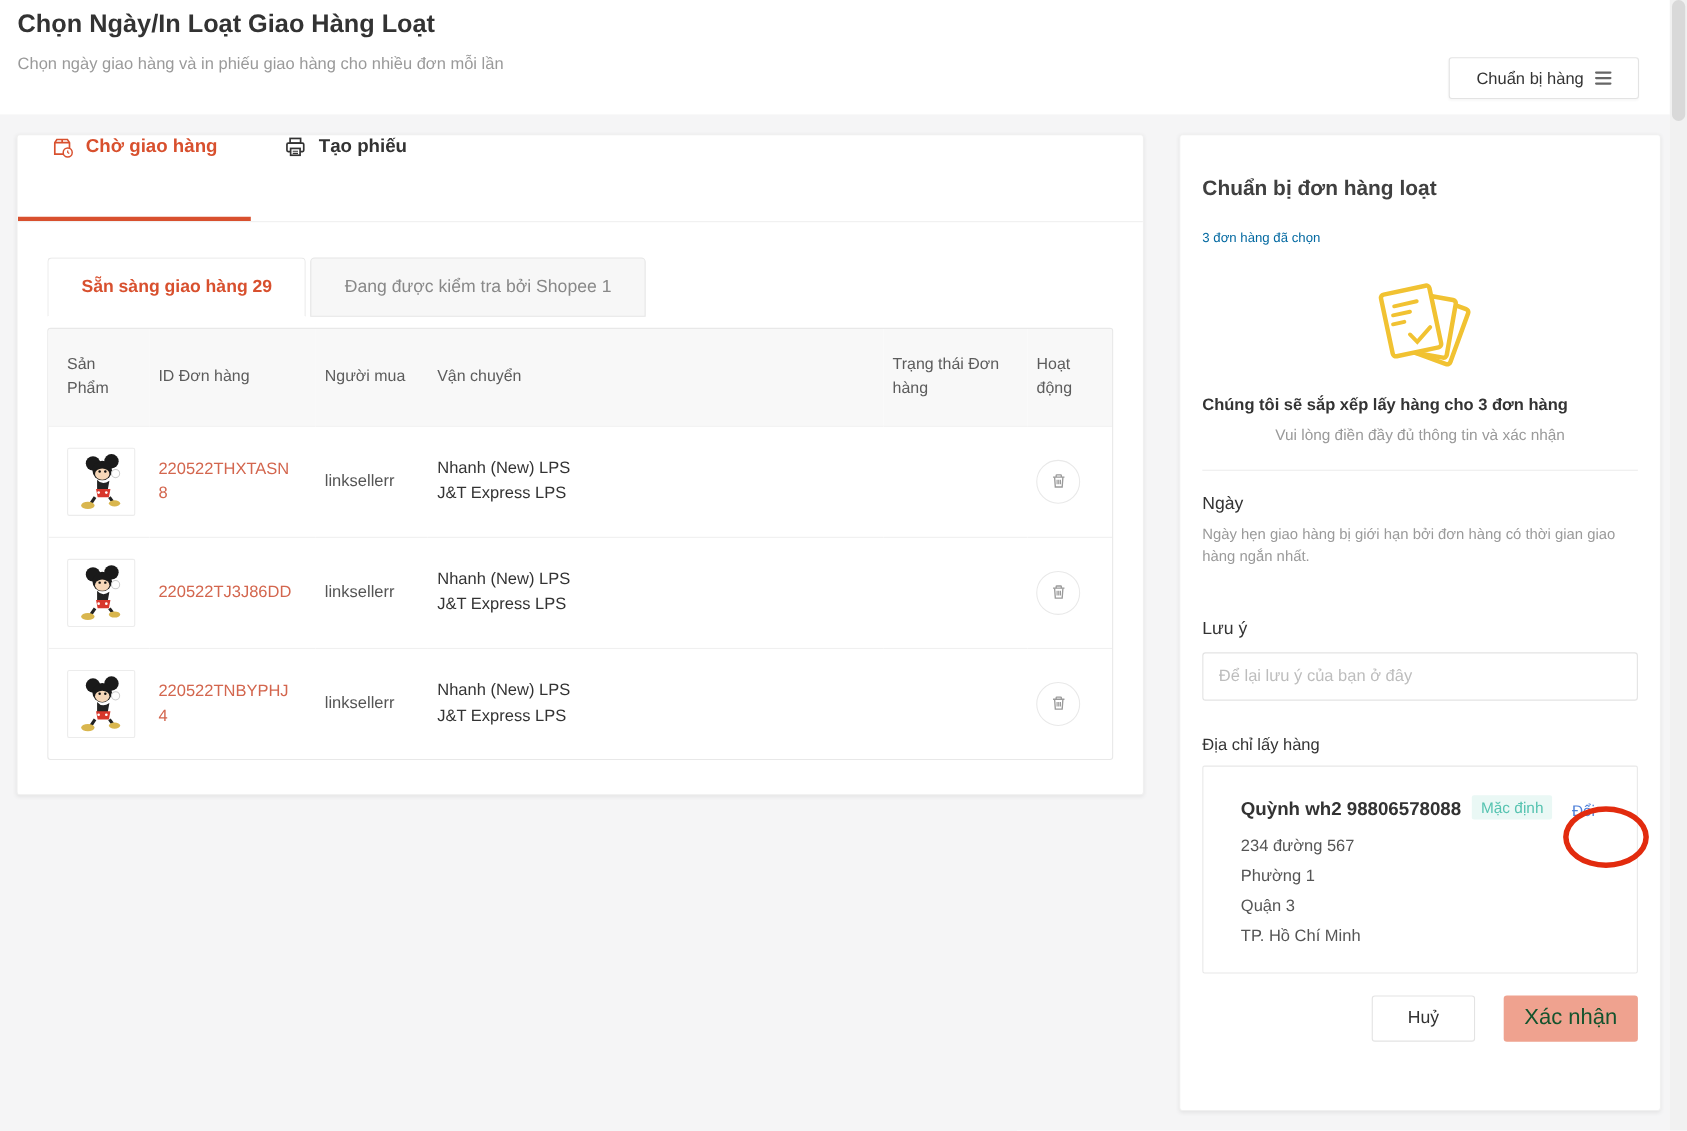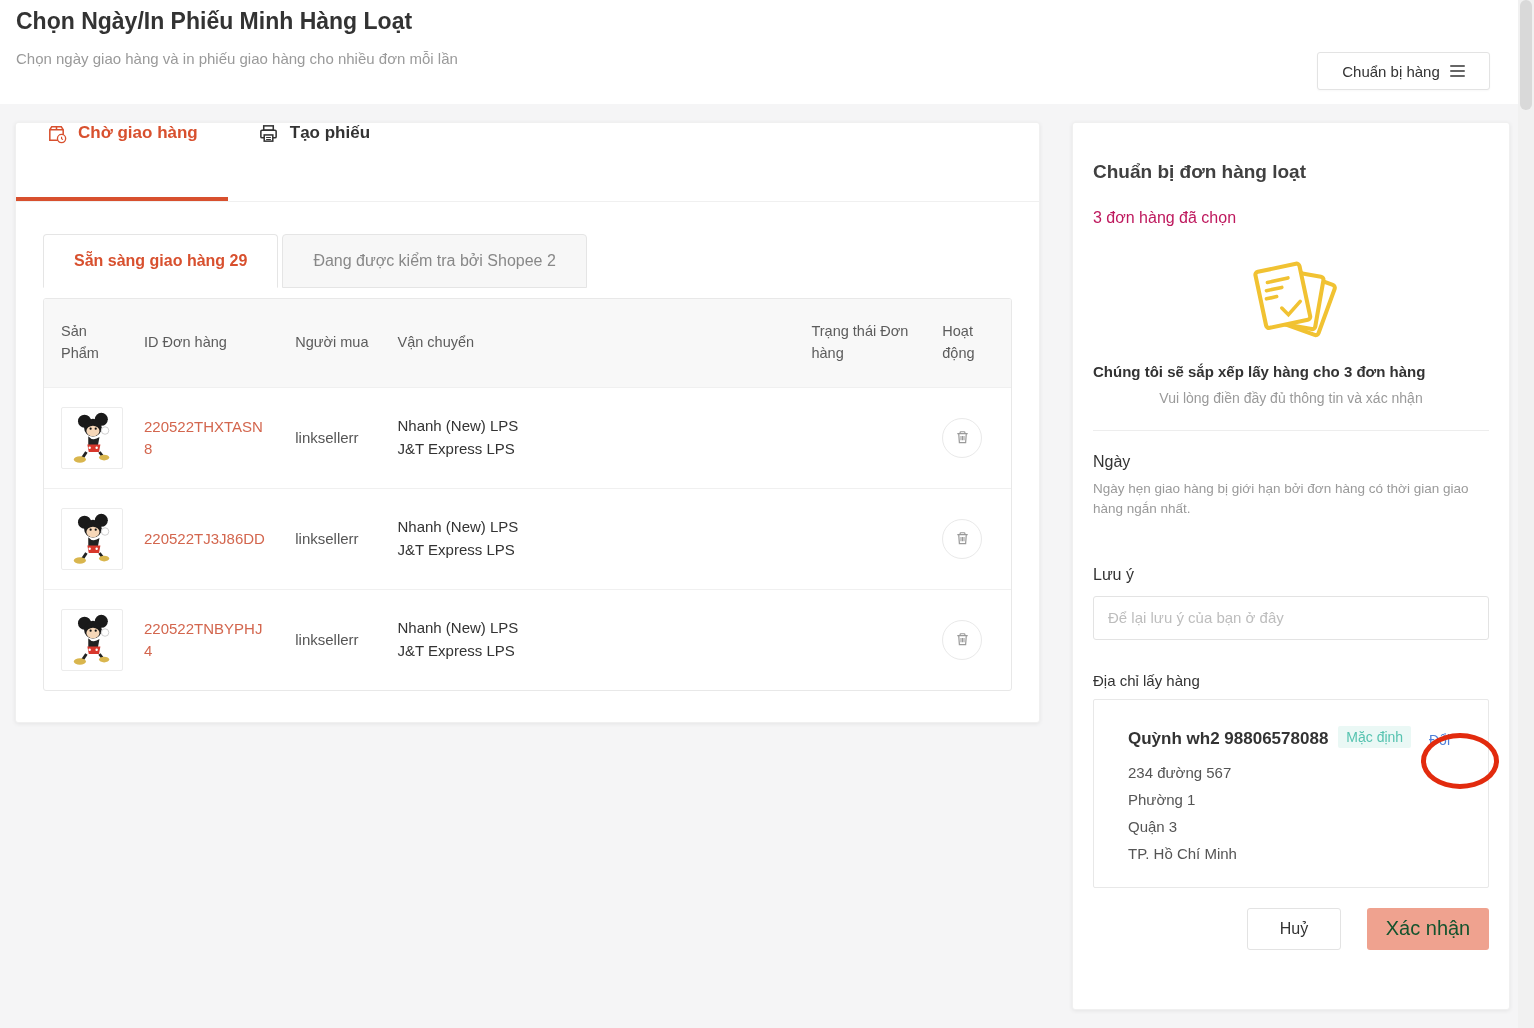--- a/index.html
+++ b/index.html
@@ -55,21 +55,21 @@
   .thumbbox { width:62px; height:62px; border:1px solid #ececec; border-radius:2px; background:#fff;
     display:flex; align-items:center; justify-content:center; }
   .order-id { color:#d3664e; width:122px; word-break:break-all; line-height:1.45; cursor:pointer; }
   .buyer { color:#555; }
   .ship div { color:#333; line-height:1.5; }
   .del-btn { width:40px; height:40px; border-radius:50%; border:1px solid #e9e9e9; background:#fff;
     display:flex; align-items:center; justify-content:center; cursor:pointer; }
 
   
   .panel-title { margin-top:38px; font-size:19px; font-weight:700; color:#404040; }
-  .panel-count { margin-top:26px; font-size:16px; color:#be185d; }
+  .panel-count { margin-top:26px; font-size:12px; color:#0369a1; }
   .panel-icon { margin-top:34px; text-align:center; }
   .panel-msg { margin-top:10px; text-align:left; font-size:15px; font-weight:700; color:#333; }
   .panel-sub { margin-top:10px; text-align:center; font-size:14px; color:#9a9a9a; }
   .divider { margin-top:24px; border-top:1px solid #ededed; }
   .sec-label { margin-top:22px; font-size:16px; color:#333; }
   .sec-help { margin-top:8px; font-size:13.5px; color:#9a9a9a; line-height:1.5; }
   .note-label { margin-top:46px; font-size:16px; color:#333; }
   .note-input { margin-top:12px; width:100%; height:44px; border:1px solid #e3e3e3; border-radius:3px;
     font-size:15px; padding:0 14px; color:#333; font-family:inherit; }
   .note-input::placeholder { color:#bdbdbd; }
@@ -91,21 +91,21 @@
   
   .annotation { position:absolute; left:1421px; top:733px; width:78px; height:56px;
     border:5px solid #e22b0e; border-radius:50%; pointer-events:none; }
 </style>
 </head>
 <body>
 
 <div class="page">
   <div class="main-bg"></div>
 
-  <div class="page-title">Chọn Ngày/In Phiếu Minh Hàng Loạt</div>
+  <div class="page-title">Chọn Ngày/In Loạt Giao Hàng Loạt</div>
   <div class="page-subtitle">Chọn ngày giao hàng và in phiếu giao hàng cho nhiều đơn mỗi lần</div>
   <button class="prepare-btn">
     <span>Chuẩn bị hàng</span>
     <span class="ham">
         <i></i>
         <i></i>
         <i></i>
       </span>
   </button>
 
@@ -130,21 +130,21 @@
             <rect x="6.5" y="12.5" width="9" height="6.5" fill="#fff" stroke="#333" stroke-width="1.6"></rect>
             <path d="M8.5 15.2 h5 M8.5 17.2 h5" stroke="#333" stroke-width="1.1"></path>
           </svg>
         </span>
         <span>Tạo phiếu</span>
       </div>
     </div>
 
     <div class="subtabs">
       <div class="subtab active">Sẵn sàng giao hàng 29</div>
-      <div class="subtab">Đang được kiểm tra bởi Shopee 2</div>
+      <div class="subtab">Đang được kiểm tra bởi Shopee 1</div>
     </div>
 
     <div class="table-wrap">
       <table>
         <thead>
           <tr>
             <th class="c-product">Sản Phẩm</th>
             <th class="c-id">ID Đơn hàng</th>
             <th class="c-buyer">Người mua</th>
             <th class="c-ship">Vận chuyển</th>

